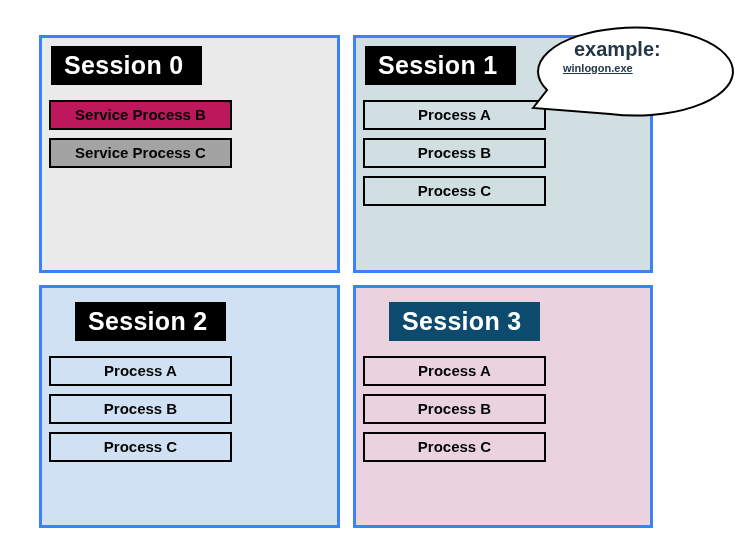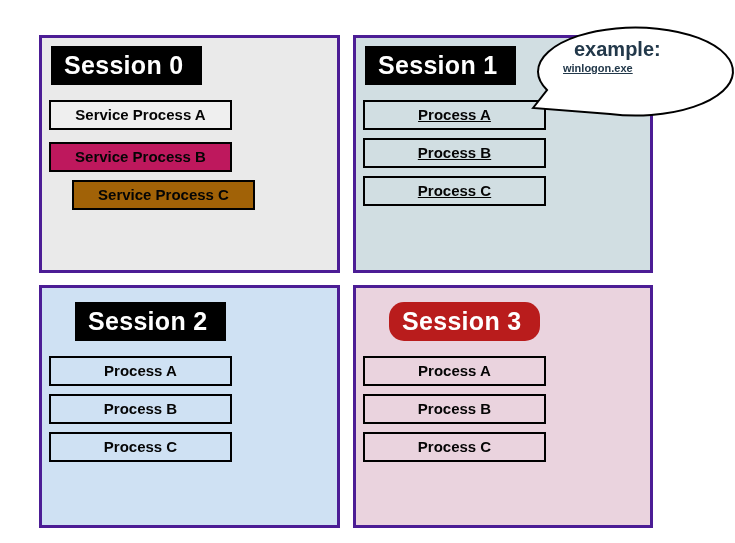--- a/index.html
+++ b/index.html
@@ -6,25 +6,25 @@
   body {
     width: 735px; height: 543px;
     position: relative;
     background: #ffffff;
     font-family: "Liberation Sans", sans-serif;
     overflow: hidden;
   }
   .panel {
     position: absolute;
     box-sizing: border-box;
-    border: 3px solid #4c1d95;
+    border: 3px solid #3b82f6;
     padding: 5px 7px;
   }
   #panel-s0 { left: 39px;  top: 35px;  width: 301px; height: 238px; }
-  #panel-s1 { left: 353px; top: 35px;  width: 300px; height: 238px; text-decoration: underline; }
+  #panel-s1 { left: 353px; top: 35px;  width: 300px; height: 238px; }
   #panel-s2 { left: 39px;  top: 285px; width: 301px; height: 243px; }
   #panel-s3 { left: 353px; top: 285px; width: 300px; height: 243px; }
   .session-header {
     box-sizing: border-box;
     width: 151px; height: 39px;
     line-height: 39px;
     padding-left: 13px;
     margin: 3px 0 15px 2px;
     font-size: 25px;
     font-weight: 700;
@@ -59,41 +59,40 @@
     white-space: nowrap;
   }
   .bubble-line1 { display: block; margin-left: 11px; font-size: 20px; }
   .bubble-line2 { display: block; font-size: 11px; text-decoration: underline; }
 </style>
 </head>
 <body>
 
 <div class="panel" id="panel-s0" style="background-color: rgb(234, 234, 234);">
   <div class="session-header" style="background-color: rgb(0, 0, 0);">Session 0</div>
-  <div class="process-box" style="background-color: rgb(239, 239, 239);">Service Process A</div>
   <div class="process-box" style="background-color: #be185d; margin-top: 12px;">Service Process B</div>
-  <div class="process-box" style="background-color: #a16207; margin-left: 23px;">Service Process C</div>
+  <div class="process-box" style="background-color: #a3a3a3;">Service Process C</div>
 </div>
 
 <div class="panel" id="panel-s1" style="background-color: rgb(209, 222, 226);">
   <div class="session-header" style="background-color: rgb(0, 0, 0);">Session 1</div>
   <div class="process-box" style="background-color: rgb(209, 222, 226);">Process A</div>
   <div class="process-box" style="background-color: rgb(209, 222, 226);">Process B</div>
   <div class="process-box" style="background-color: rgb(209, 222, 226);">Process C</div>
 </div>
 
 <div class="panel row2" id="panel-s2" style="background-color: rgb(207, 225, 243);">
   <div class="session-header" style="background-color: rgb(0, 0, 0);">Session 2</div>
   <div class="process-box" style="background-color: rgb(207, 225, 243);">Process A</div>
   <div class="process-box" style="background-color: rgb(207, 225, 243);">Process B</div>
   <div class="process-box" style="background-color: rgb(207, 225, 243);">Process C</div>
 </div>
 
 <div class="panel row2" id="panel-s3" style="background-color: rgb(234, 211, 222);">
-  <div class="session-header" style="background-color: #b91c1c; border-radius: 15px;">Session 3</div>
+  <div class="session-header" style="background-color: #0c4a6e;">Session 3</div>
   <div class="process-box" style="background-color: rgb(234, 211, 222);">Process A</div>
   <div class="process-box" style="background-color: rgb(234, 211, 222);">Process B</div>
   <div class="process-box" style="background-color: rgb(234, 211, 222);">Process C</div>
 </div>
 
 <div class="bubble">
   <svg width="217" height="102" viewBox="518 18 217 102" aria-hidden="true">
     <path d="M 533 108 L 547 90 A 97.5 44 0 1 1 610 114 Z" stroke-width="2" stroke-miterlimit="10" stroke="#000000" style="fill: rgb(255, 255, 255);"></path>
   </svg>
   <div class="bubble-text" style="color: rgb(34, 56, 74);">

